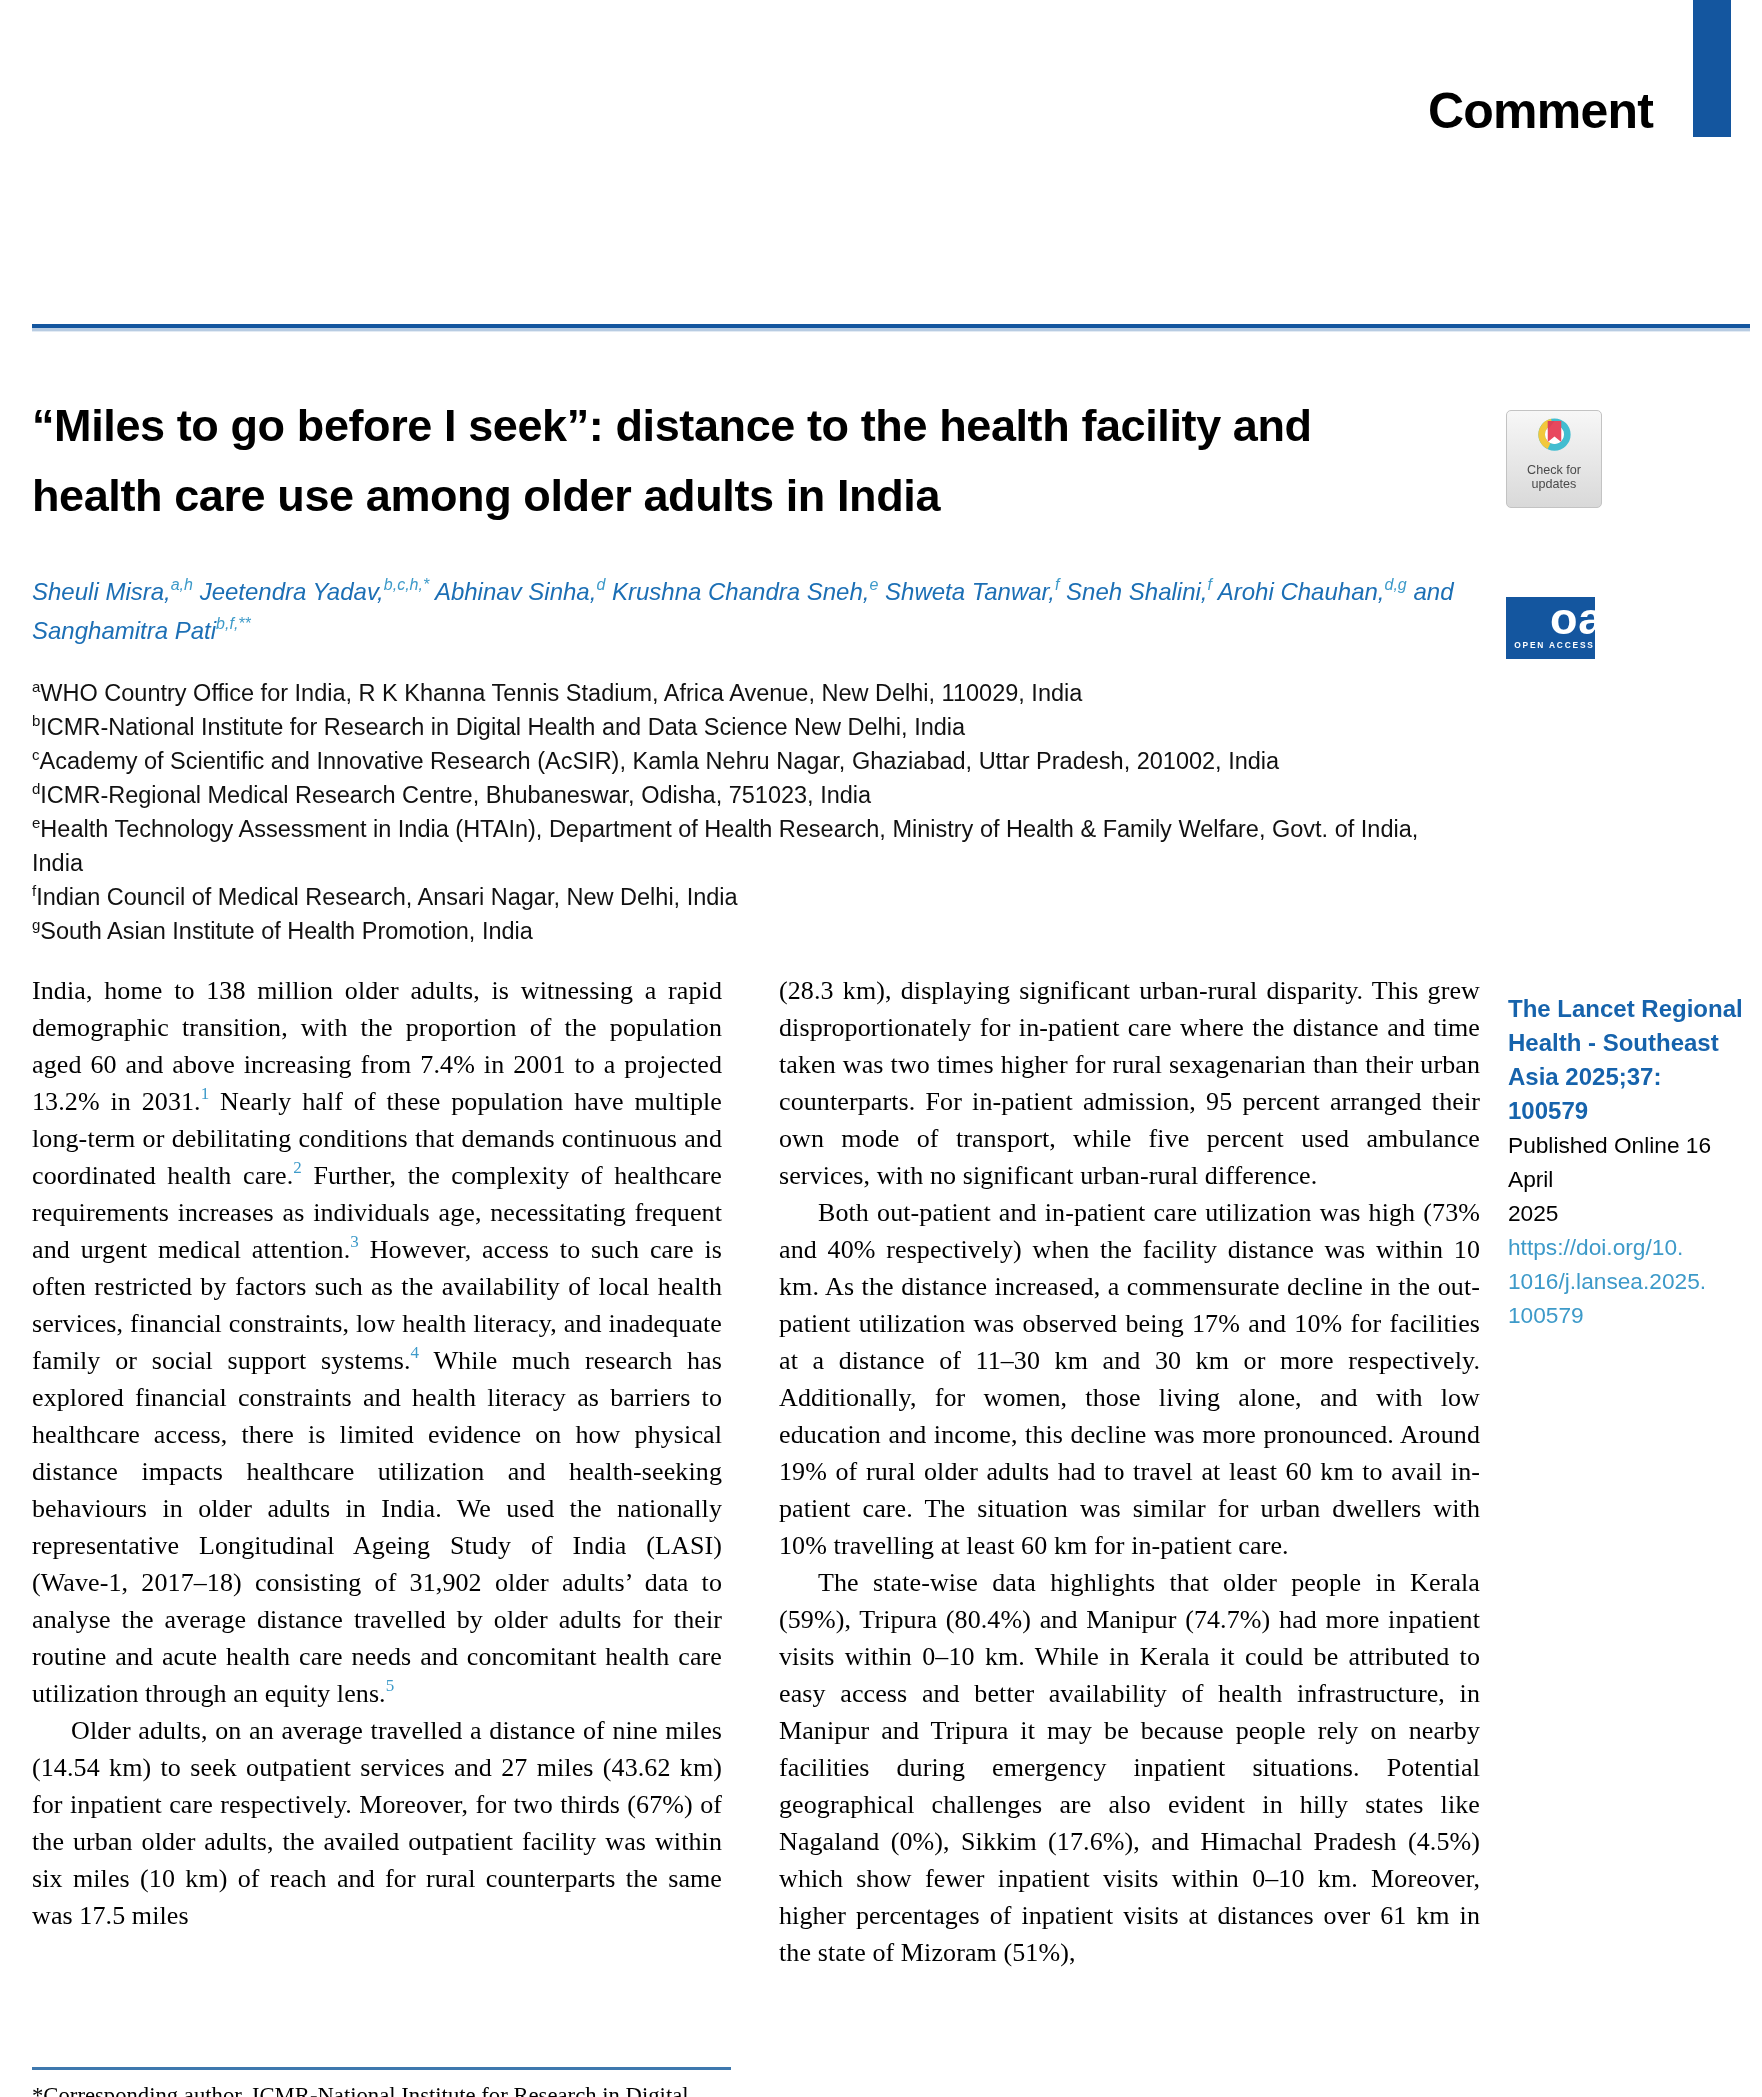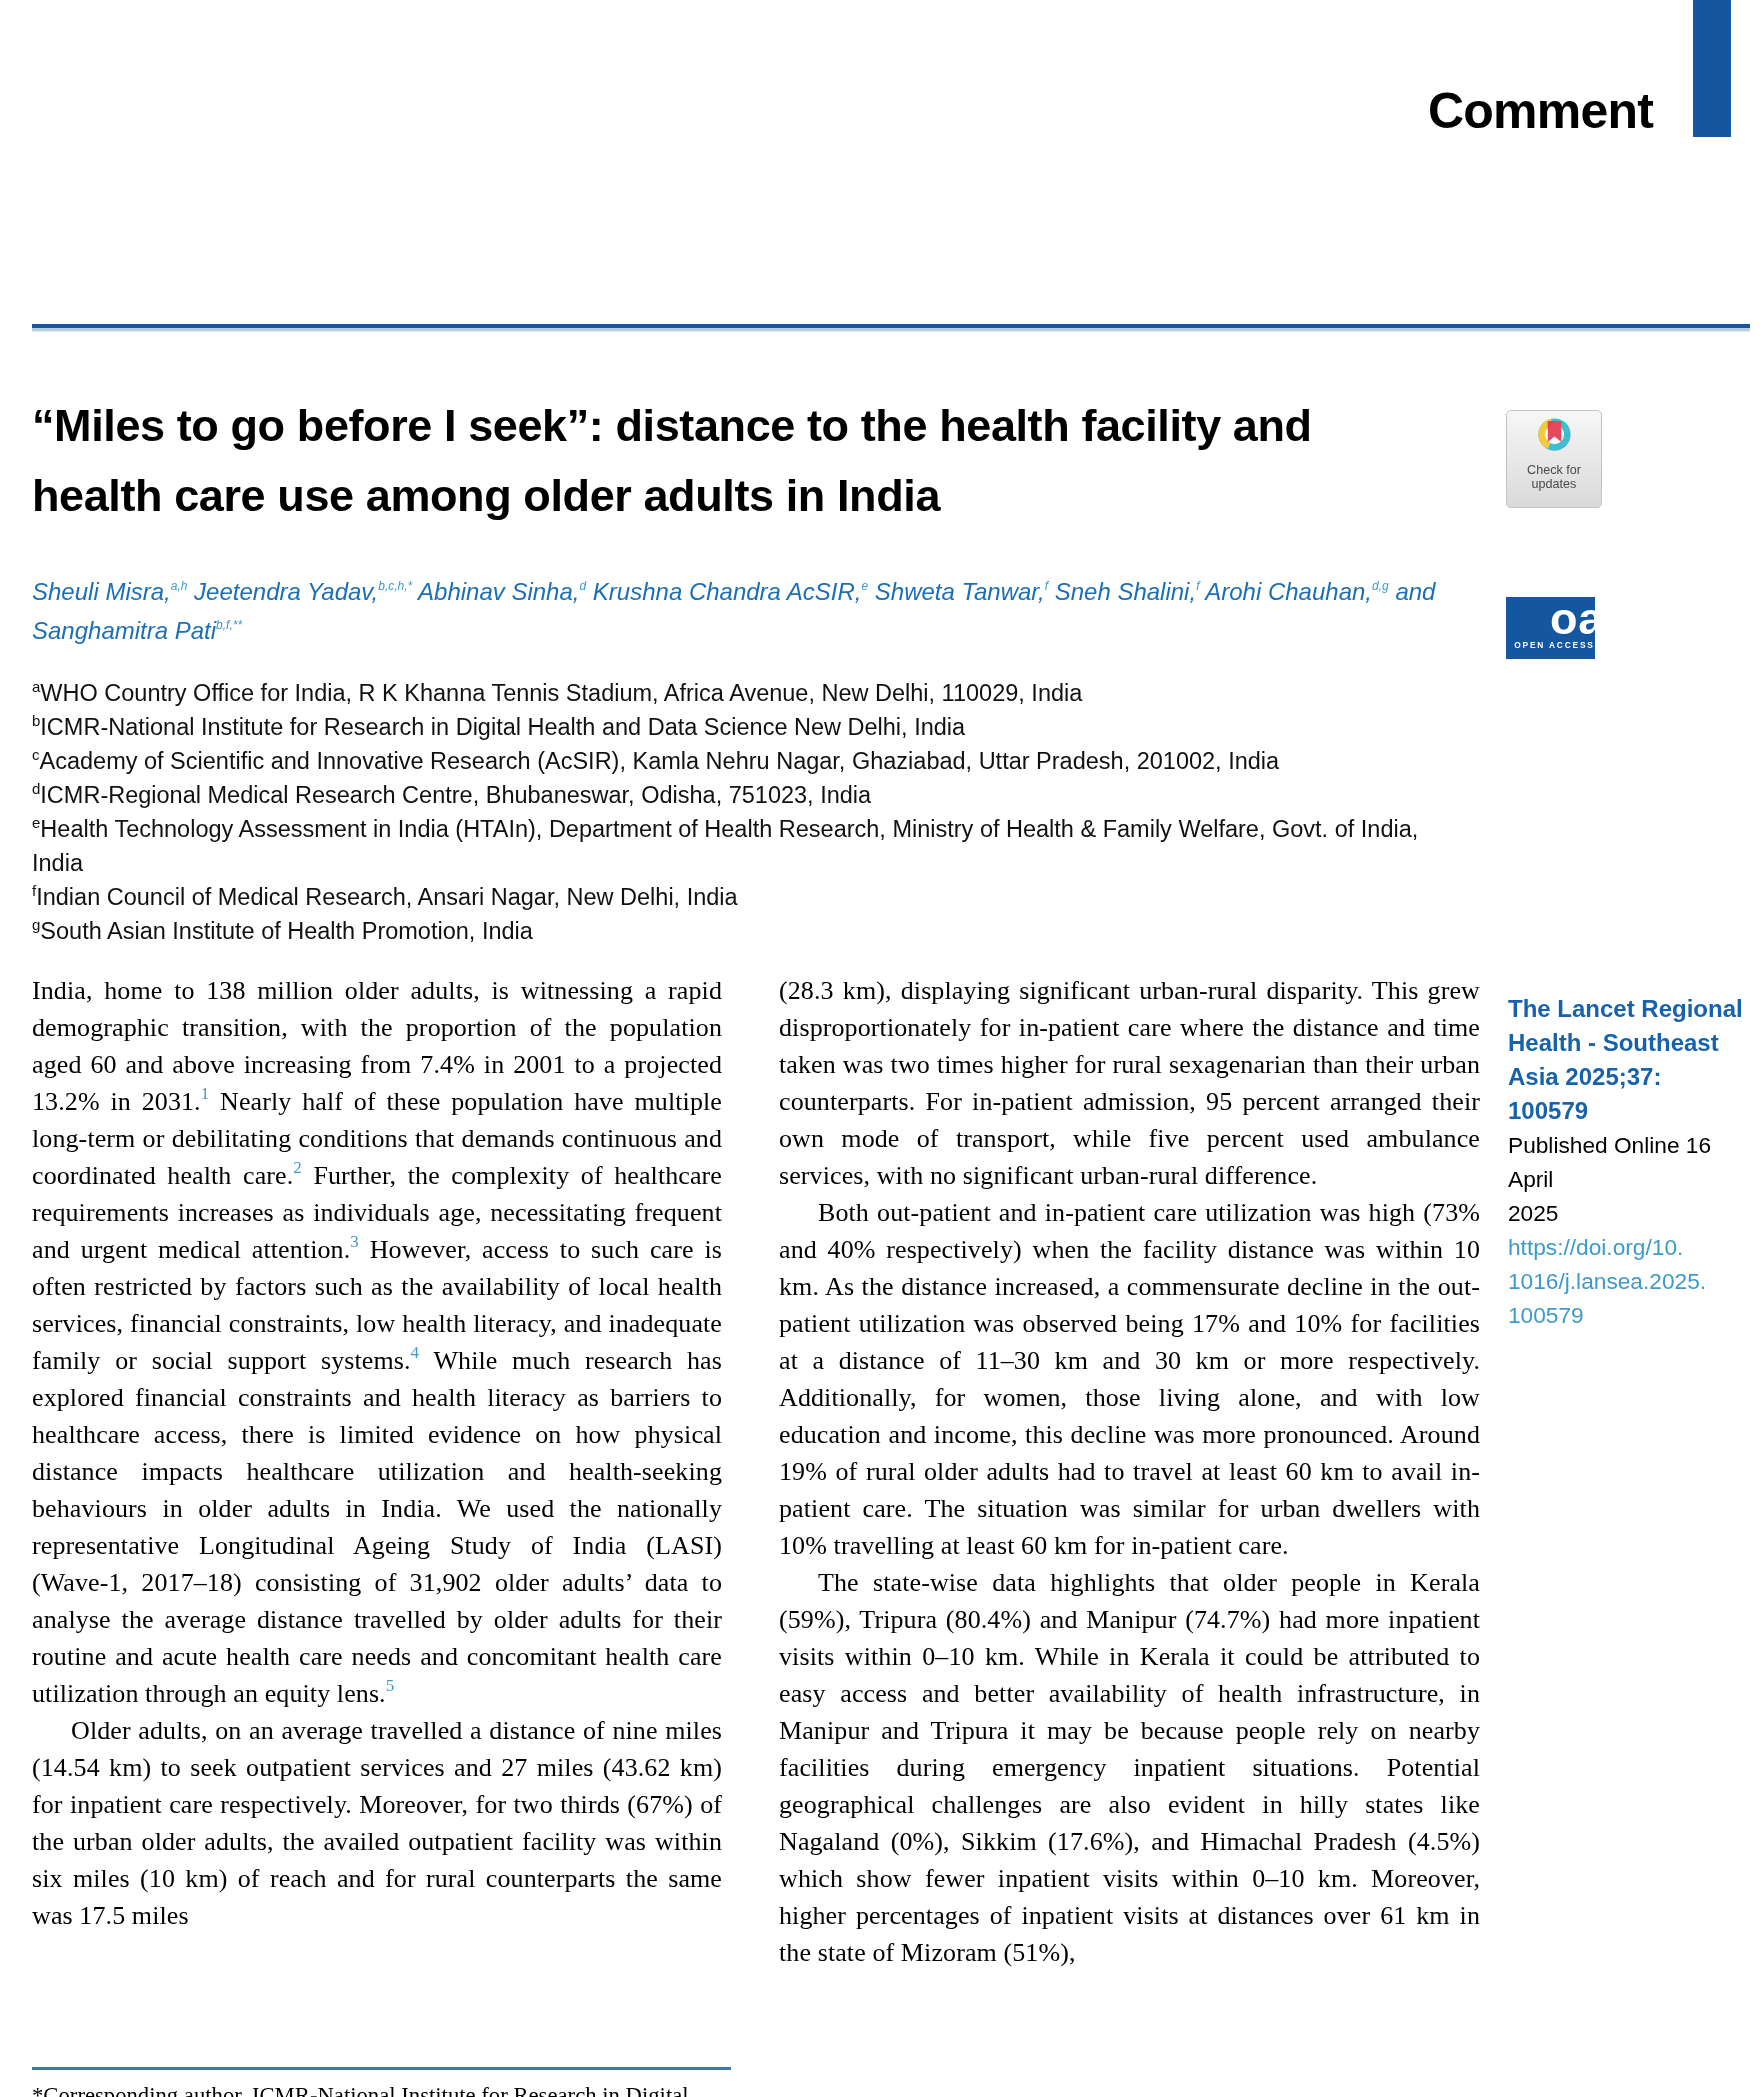--- a/index.html
+++ b/index.html
@@ -17,21 +17,21 @@
          letter-spacing:-0.4px;color:#000;}
 
   
   .check{left:1506px;top:410px;width:94px;height:96px;border:0.8px solid #c3c3c3;border-radius:5px;
          background:linear-gradient(#f7f7f7,#d9d9d9);text-align:center;cursor:pointer;}
   .check svg{margin-top:4.2px;}
   .check-label{font:12.6px/14.3px "Liberation Sans",sans-serif;color:#4a4a4a;margin-top:0px;}
 
   .authors{left:32px;top:572px;width:1443px;font:italic 24px/39px "Liberation Sans",sans-serif;
            color:var(--author-blue);}
-  .authors sup{color:var(--ref-blue);font-size:12px;line-height:0;position:relative;top:-0.8px;}
+  .authors sup{color:var(--ref-blue);font-size:16px;line-height:0;position:relative;top:-0.8px;}
 
   
   .oa{left:1506px;top:597px;width:89px;height:62px;background:var(--lancet-blue);color:#fff;
       text-align:center;overflow:hidden;}
   .oa-big{font:700 45px/42px "Liberation Sans",sans-serif;letter-spacing:0.8px;margin-top:0.8px;padding-left:44px;}
   .oa-small{font:700 8.4px/11px "Liberation Sans",sans-serif;letter-spacing:1.8px;padding-left:8px;}
 
   .affils{left:32px;top:676px;width:1431px;font:23.5px/34px "Liberation Sans",sans-serif;color:#111;}
   .affils sup{font-size:15px;line-height:0;}
 
@@ -77,21 +77,21 @@
         <polygon points="21,8 30,8 21,20" fill="#c93a50" opacity="0.35"></polygon>
       </svg>
     </span>
     <div class="check-label">
       <div>Check for</div>
       <div>updates</div>
     </div>
   </div>
 
   <div class="abs authors">
-      <div><span>Sheuli Misra,</span><sup>a,h</sup><span> Jeetendra Yadav,</span><sup>b,c,h,*</sup><span> Abhinav Sinha,</span><sup>d</sup><span> Krushna Chandra AcSIR,</span><sup>e</sup><span> Shweta Tanwar,</span><sup>f</sup><span> Sneh Shalini,</span><sup>f</sup><span> Arohi Chauhan,</span><sup>d,g</sup><span> and</span></div>
+      <div><span>Sheuli Misra,</span><sup>a,h</sup><span> Jeetendra Yadav,</span><sup>b,c,h,*</sup><span> Abhinav Sinha,</span><sup>d</sup><span> Krushna Chandra Sneh,</span><sup>e</sup><span> Shweta Tanwar,</span><sup>f</sup><span> Sneh Shalini,</span><sup>f</sup><span> Arohi Chauhan,</span><sup>d,g</sup><span> and</span></div>
       <div><span>Sanghamitra Pati</span><sup>b,f,**</sup></div>
     </div>
 
   <div class="abs oa">
     <div class="oa-big">oa</div>
     <div class="oa-small">OPEN ACCESS</div>
   </div>
 
   <div class="abs affils">
       <div><sup>a</sup><span>WHO Country Office for India, R K Khanna Tennis Stadium, Africa Avenue, New Delhi, 110029, India</span></div>

